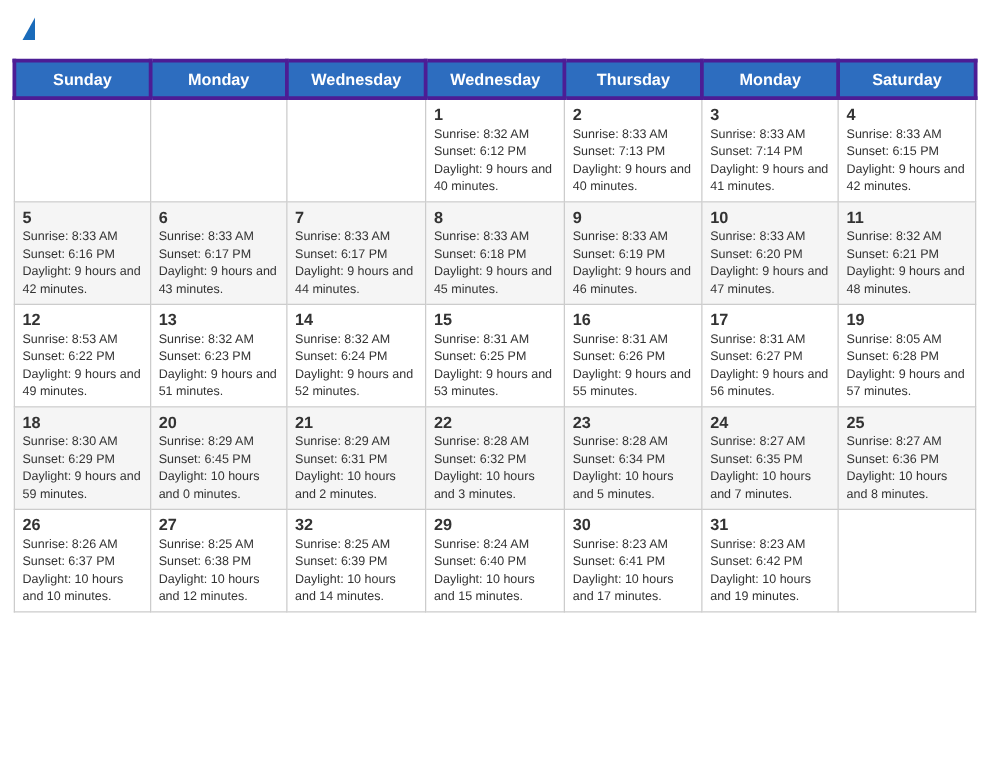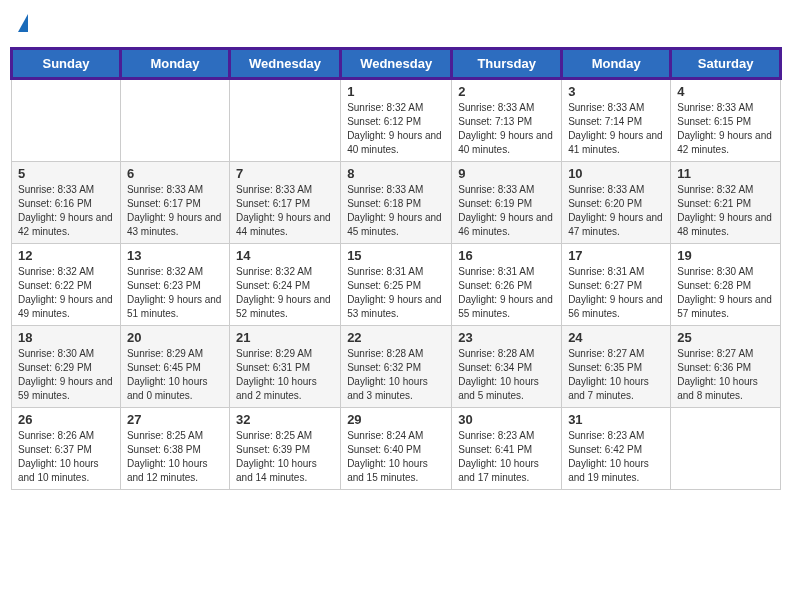--- a/index.html
+++ b/index.html
@@ -194,21 +194,21 @@
         <td>
           <div class="day-number">11</div>
           <div class="day-info">Sunrise: 8:32 AM
 Sunset: 6:21 PM
 Daylight: 9 hours and 48 minutes.</div>
         </td>
       </tr>
       <tr>
         <td>
           <div class="day-number">12</div>
-          <div class="day-info">Sunrise: 8:32 AM
+          <div class="day-info">Sunrise: 8:53 AM
 Sunset: 6:22 PM
 Daylight: 9 hours and 49 minutes.</div>
         </td>
         <td>
           <div class="day-number">13</div>
           <div class="day-info">Sunrise: 8:32 AM
 Sunset: 6:23 PM
 Daylight: 9 hours and 51 minutes.</div>
         </td>
         <td>
@@ -230,21 +230,21 @@
 Daylight: 9 hours and 55 minutes.</div>
         </td>
         <td>
           <div class="day-number">17</div>
           <div class="day-info">Sunrise: 8:31 AM
 Sunset: 6:27 PM
 Daylight: 9 hours and 56 minutes.</div>
         </td>
         <td>
           <div class="day-number">19</div>
-          <div class="day-info">Sunrise: 8:30 AM
+          <div class="day-info">Sunrise: 8:05 AM
 Sunset: 6:28 PM
 Daylight: 9 hours and 57 minutes.</div>
         </td>
       </tr>
       <tr>
         <td>
           <div class="day-number">18</div>
           <div class="day-info">Sunrise: 8:30 AM
 Sunset: 6:29 PM
 Daylight: 9 hours and 59 minutes.</div>

